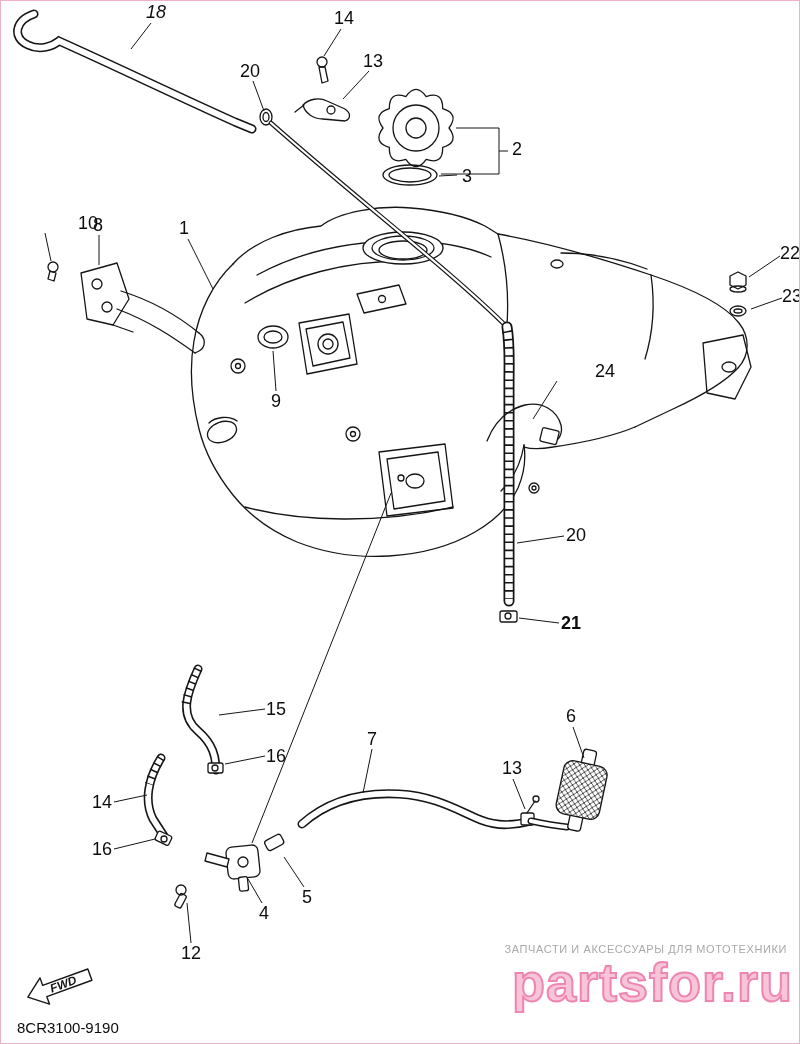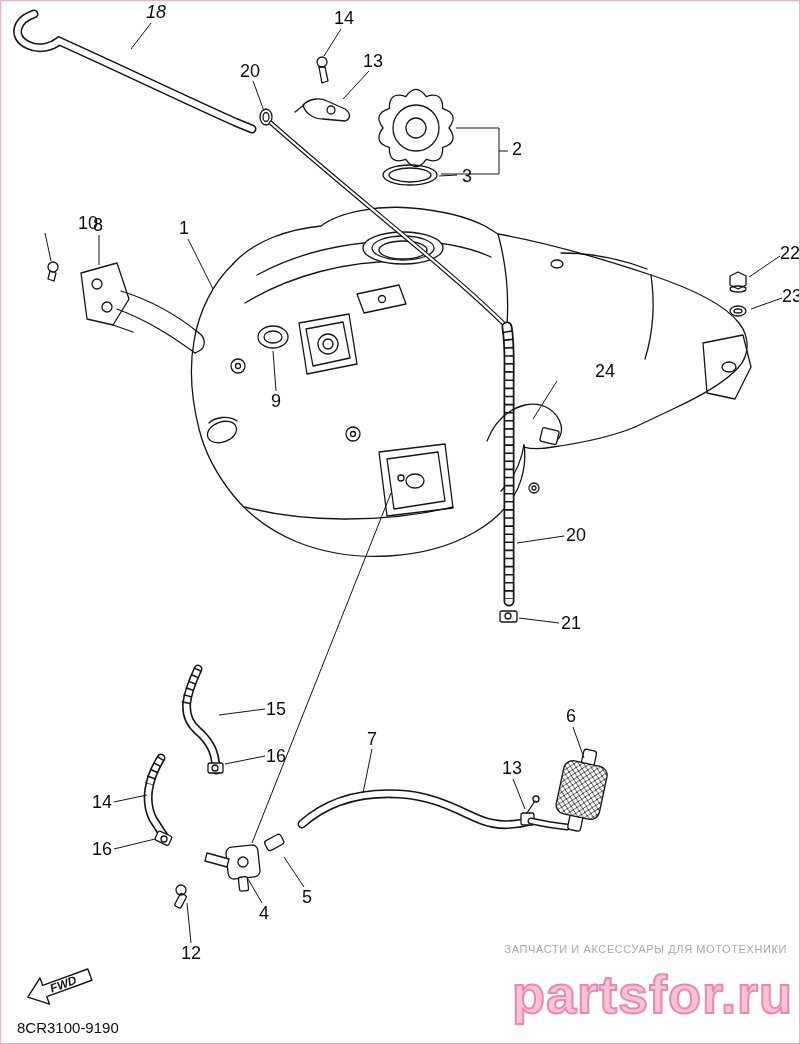--- a/index.html
+++ b/index.html
@@ -26,21 +26,21 @@
   }
   .fwd{position:absolute;left:18px;top:952px;width:84px;height:60px;}
   .wm-caption{
     position:absolute;right:12px;top:942px;
     font:400 11px "Liberation Sans",sans-serif;color:#a9a9a9;
     letter-spacing:.6px;text-align:right;
   }
   .wm-site{
     position:absolute;right:6px;top:950px;
     font:700 54px "Liberation Sans",sans-serif;
-    color:#f8c4d8;letter-spacing:1px;margin-top:12px;
+    color:#f8c4d8;letter-spacing:1px;
     -webkit-text-stroke:2px #ee86b2;
   }
 </style>
 </head>
 <body>
 
 <div class="page">
 
   <svg width="798" height="1042" viewBox="0 0 798 1042">
     <defs>
@@ -257,21 +257,21 @@
       <div class="callout" style="left: 516px; top: 148px;">2</div>
       <div class="callout" style="left: 466px; top: 175px;">3</div>
       <div class="callout" style="left: 42px; top: 222px; margin-left: 45px;">10</div>
       <div class="callout" style="left: 97px; top: 224px;">8</div>
       <div class="callout" style="left: 183px; top: 227px;">1</div>
       <div class="callout" style="left: 789px; top: 252px;">22</div>
       <div class="callout" style="left: 791px; top: 295px;">23</div>
       <div class="callout" style="left: 561px; top: 370px; margin-left: 43px;">24</div>
       <div class="callout" style="left: 275px; top: 400px;">9</div>
       <div class="callout" style="left: 575px; top: 534px;">20</div>
-      <div class="callout" style="left: 570px; top: 622px;">21</div>
+      <div class="callout" style="left: 570px; top: 622px; font-weight: bold;">21</div>
       <div class="callout" style="left: 275px; top: 708px;">15</div>
       <div class="callout" style="left: 275px; top: 755px;">16</div>
       <div class="callout" style="left: 101px; top: 801px;">14</div>
       <div class="callout" style="left: 101px; top: 848px;">16</div>
       <div class="callout" style="left: 371px; top: 738px;">7</div>
       <div class="callout" style="left: 570px; top: 715px;">6</div>
       <div class="callout" style="left: 511px; top: 767px;">13</div>
       <div class="callout" style="left: 306px; top: 896px;">5</div>
       <div class="callout" style="left: 263px; top: 912px;">4</div>
       <div class="callout" style="left: 190px; top: 952px;">12</div>

